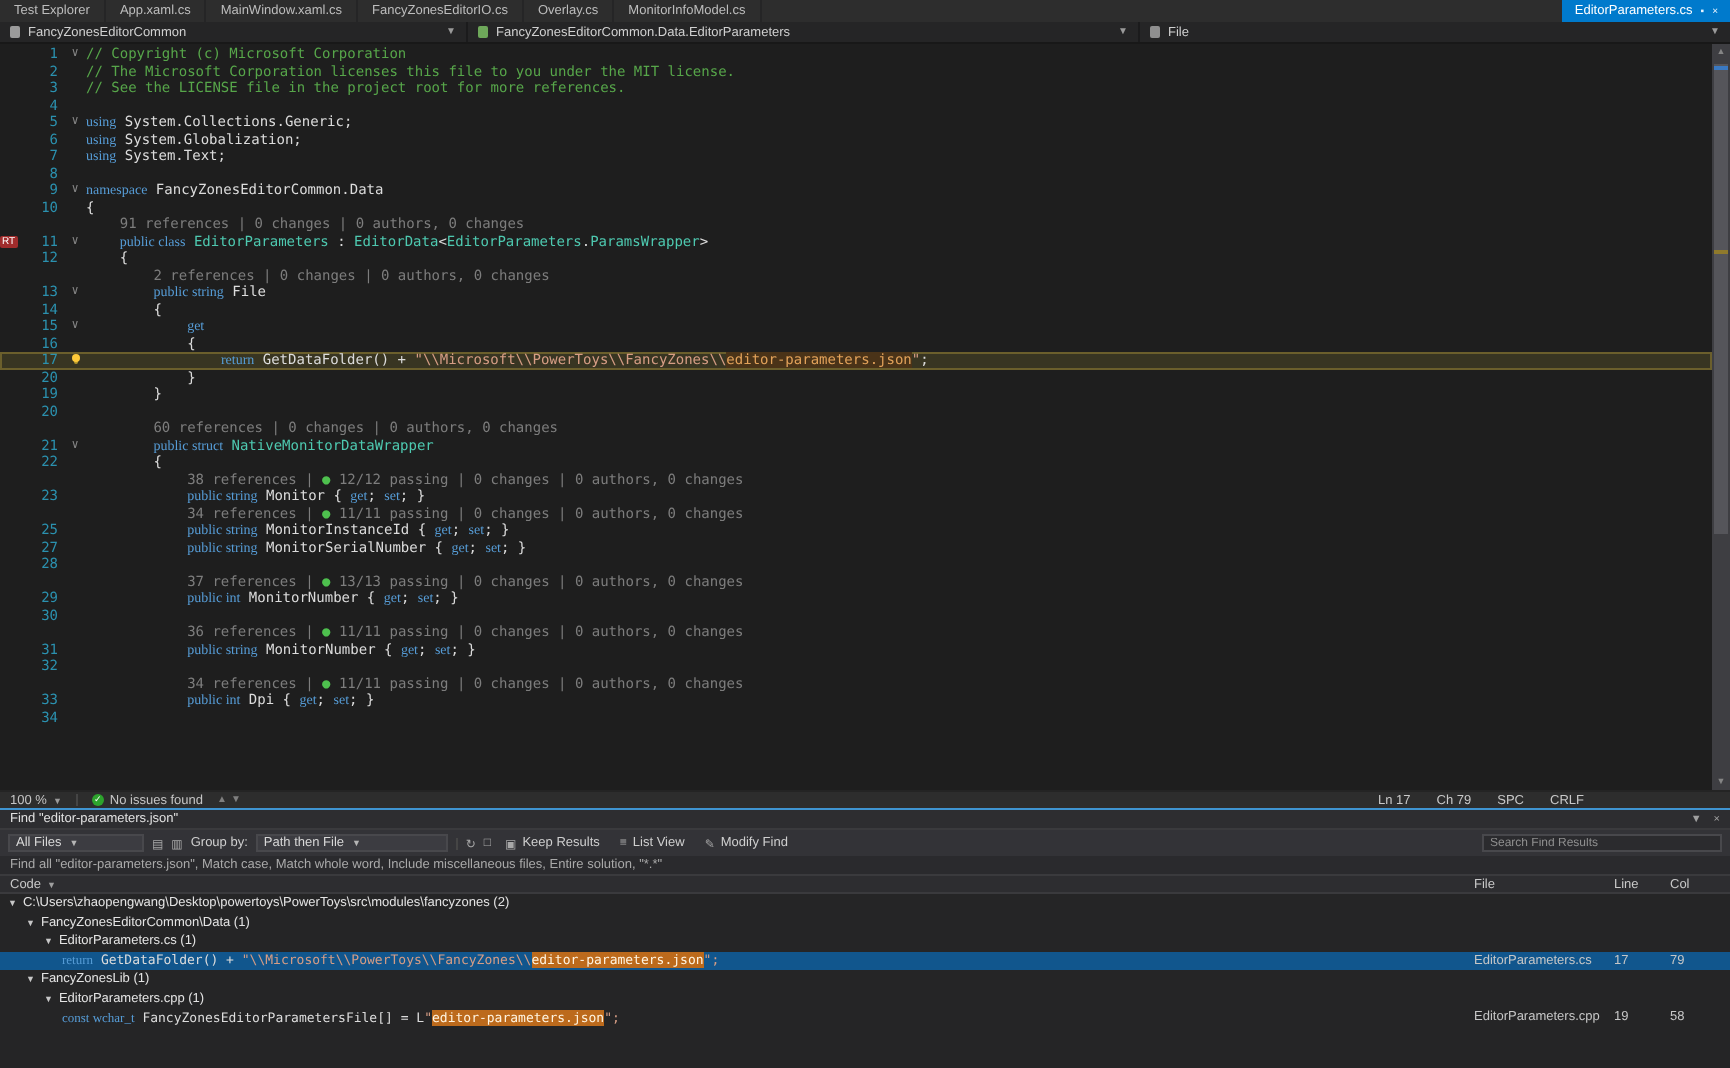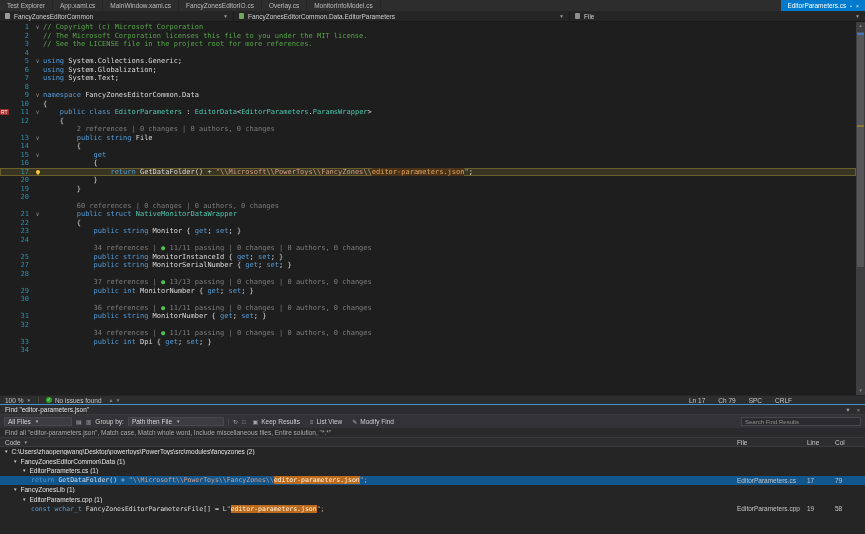--- a/index.html
+++ b/index.html
@@ -36,21 +36,21 @@
           font-family:"DejaVu Sans Mono", monospace; font-size:7px; color:#dcdcdc; }
   .bp   { width:10px; flex:none; position:relative; }
   .num  { width:22px; flex:none; text-align:right; padding-right:3px; color:#2b91af; }
   .fold { width:11px; flex:none; text-align:center; color:#858585; font-size:6px; }
   .ct   { flex:1; overflow:hidden; white-space:pre; }
   .crow.cur { background:#383522; box-shadow:inset 0 0 0 1px #6b5f2c; }
   .badge { position:absolute; left:0; top:1px; background:#a02c2c; color:#fff;
            font:5px "Liberation Sans", sans-serif; padding:0 1px; border-radius:1px; }
   .bulb { display:inline-block; width:4px; height:4px; border-radius:50%;
           background:#fdc939; box-shadow:0 2px 0 -1px #b89a2e; }
-  .tk-c  { color:#57a64a; } .tk-k { color:#569cd6; } .tk-ty { color:#4ec9b0; }
+  .tk-c  { color:#57a64a; } .tk-k { color:#569cd6;font-family:Liberation Serif, serif; } .tk-ty { color:#4ec9b0; }
   .tk-s  { color:#d69d85; } .tk-p { color:#dcdcdc; }
   .tk-cl { color:#7d7d7d; } .tk-dot { color:#4ec04e; }
   .ct .tk-hl { background:#4a3318; color:#e2a25a; }
 
   .vscroll { position:absolute; top:0; right:0; bottom:0; width:9px; background:#3e3e42; }
   .sarrow { position:absolute; left:0; width:9px; height:8px; text-align:center;
             color:#858585; font-size:4.5px; line-height:8px; }
   .sarrow.up { top:0; } .sarrow.dn { bottom:0; }
   .vthumb { position:absolute; left:1px; top:10px; width:7px; height:235px; background:#55555a; }
   .smark  { position:absolute; left:1px; width:7px; height:2px; }
@@ -148,36 +148,37 @@
         <div class="crow"><span class="bp"></span><span class="num">1</span><span class="fold">∨</span><span class="ct"><span class="tk-c">// Copyright (c) Microsoft Corporation</span></span></div>
         <div class="crow"><span class="bp"></span><span class="num">2</span><span class="fold"></span><span class="ct"><span class="tk-c">// The Microsoft Corporation licenses this file to you under the MIT license.</span></span></div>
         <div class="crow"><span class="bp"></span><span class="num">3</span><span class="fold"></span><span class="ct"><span class="tk-c">// See the LICENSE file in the project root for more references.</span></span></div>
         <div class="crow"><span class="bp"></span><span class="num">4</span><span class="fold"></span><span class="ct"></span></div>
         <div class="crow"><span class="bp"></span><span class="num">5</span><span class="fold">∨</span><span class="ct"><span class="tk-k">using</span><span class="tk-p"> System.Collections.Generic;</span></span></div>
         <div class="crow"><span class="bp"></span><span class="num">6</span><span class="fold"></span><span class="ct"><span class="tk-k">using</span><span class="tk-p"> System.Globalization;</span></span></div>
         <div class="crow"><span class="bp"></span><span class="num">7</span><span class="fold"></span><span class="ct"><span class="tk-k">using</span><span class="tk-p"> System.Text;</span></span></div>
         <div class="crow"><span class="bp"></span><span class="num">8</span><span class="fold"></span><span class="ct"></span></div>
         <div class="crow"><span class="bp"></span><span class="num">9</span><span class="fold">∨</span><span class="ct"><span class="tk-k">namespace</span><span class="tk-p"> FancyZonesEditorCommon.Data</span></span></div>
         <div class="crow"><span class="bp"></span><span class="num">10</span><span class="fold"></span><span class="ct"><span class="tk-p">{</span></span></div>
+        <div class="crow"><span class="bp"></span><span class="num"></span><span class="fold"></span><span class="ct"><span class="tk-cl">    91 references | 0 changes | 0 authors, 0 changes</span></span></div>
         <div class="crow"><span class="bp"><span class="badge">RT</span></span><span class="num">11</span><span class="fold">∨</span><span class="ct"><span class="tk-p">    </span><span class="tk-k">public class</span><span class="tk-p"> </span><span class="tk-ty">EditorParameters</span><span class="tk-p"> : </span><span class="tk-ty">EditorData</span><span class="tk-p">&lt;</span><span class="tk-ty">EditorParameters</span><span class="tk-p">.</span><span class="tk-ty">ParamsWrapper</span><span class="tk-p">&gt;</span></span></div>
         <div class="crow"><span class="bp"></span><span class="num">12</span><span class="fold"></span><span class="ct"><span class="tk-p">    {</span></span></div>
         <div class="crow"><span class="bp"></span><span class="num"></span><span class="fold"></span><span class="ct"><span class="tk-cl">        2 references | 0 changes | 0 authors, 0 changes</span></span></div>
         <div class="crow"><span class="bp"></span><span class="num">13</span><span class="fold">∨</span><span class="ct"><span class="tk-p">        </span><span class="tk-k">public string</span><span class="tk-p"> File</span></span></div>
         <div class="crow"><span class="bp"></span><span class="num">14</span><span class="fold"></span><span class="ct"><span class="tk-p">        {</span></span></div>
         <div class="crow"><span class="bp"></span><span class="num">15</span><span class="fold">∨</span><span class="ct"><span class="tk-p">            </span><span class="tk-k">get</span></span></div>
         <div class="crow"><span class="bp"></span><span class="num">16</span><span class="fold"></span><span class="ct"><span class="tk-p">            {</span></span></div>
         <div class="crow cur"><span class="bp"></span><span class="num">17</span><span class="fold"><span class="bulb"></span></span><span class="ct"><span class="tk-p">                </span><span class="tk-k">return</span><span class="tk-p"> GetDataFolder() + </span><span class="tk-s">"\\Microsoft\\PowerToys\\FancyZones\\</span><span class="tk-hl">editor-parameters.json</span><span class="tk-s">"</span><span class="tk-p">;</span></span></div>
         <div class="crow"><span class="bp"></span><span class="num">20</span><span class="fold"></span><span class="ct"><span class="tk-p">            }</span></span></div>
         <div class="crow"><span class="bp"></span><span class="num">19</span><span class="fold"></span><span class="ct"><span class="tk-p">        }</span></span></div>
         <div class="crow"><span class="bp"></span><span class="num">20</span><span class="fold"></span><span class="ct"></span></div>
         <div class="crow"><span class="bp"></span><span class="num"></span><span class="fold"></span><span class="ct"><span class="tk-cl">        60 references | 0 changes | 0 authors, 0 changes</span></span></div>
         <div class="crow"><span class="bp"></span><span class="num">21</span><span class="fold">∨</span><span class="ct"><span class="tk-p">        </span><span class="tk-k">public struct</span><span class="tk-p"> </span><span class="tk-ty">NativeMonitorDataWrapper</span></span></div>
         <div class="crow"><span class="bp"></span><span class="num">22</span><span class="fold"></span><span class="ct"><span class="tk-p">        {</span></span></div>
+        <div class="crow"><span class="bp"></span><span class="num"></span><span class="fold"></span><span class="ct"><span class="tk-cl">            38 references | </span><span class="tk-dot">●</span><span class="tk-cl"> 12/12 passing | 0 changes | 0 authors, 0 changes</span></span></div>
         <div class="crow"><span class="bp"></span><span class="num">23</span><span class="fold"></span><span class="ct"><span class="tk-p">            </span><span class="tk-k">public string</span><span class="tk-p"> Monitor { </span><span class="tk-k">get</span><span class="tk-p">; </span><span class="tk-k">set</span><span class="tk-p">; }</span></span></div>
-        <div class="crow"><span class="bp"></span><span class="num">24</span><span class="fold"></span><span class="ct"></span></div>
         <div class="crow"><span class="bp"></span><span class="num"></span><span class="fold"></span><span class="ct"><span class="tk-cl">            34 references | </span><span class="tk-dot">●</span><span class="tk-cl"> 11/11 passing | 0 changes | 0 authors, 0 changes</span></span></div>
         <div class="crow"><span class="bp"></span><span class="num">25</span><span class="fold"></span><span class="ct"><span class="tk-p">            </span><span class="tk-k">public string</span><span class="tk-p"> MonitorInstanceId { </span><span class="tk-k">get</span><span class="tk-p">; </span><span class="tk-k">set</span><span class="tk-p">; }</span></span></div>
         <div class="crow"><span class="bp"></span><span class="num">27</span><span class="fold"></span><span class="ct"><span class="tk-p">            </span><span class="tk-k">public string</span><span class="tk-p"> MonitorSerialNumber { </span><span class="tk-k">get</span><span class="tk-p">; </span><span class="tk-k">set</span><span class="tk-p">; }</span></span></div>
         <div class="crow"><span class="bp"></span><span class="num">28</span><span class="fold"></span><span class="ct"></span></div>
         <div class="crow"><span class="bp"></span><span class="num"></span><span class="fold"></span><span class="ct"><span class="tk-cl">            37 references | </span><span class="tk-dot">●</span><span class="tk-cl"> 13/13 passing | 0 changes | 0 authors, 0 changes</span></span></div>
         <div class="crow"><span class="bp"></span><span class="num">29</span><span class="fold"></span><span class="ct"><span class="tk-p">            </span><span class="tk-k">public int</span><span class="tk-p"> MonitorNumber { </span><span class="tk-k">get</span><span class="tk-p">; </span><span class="tk-k">set</span><span class="tk-p">; }</span></span></div>
         <div class="crow"><span class="bp"></span><span class="num">30</span><span class="fold"></span><span class="ct"></span></div>
         <div class="crow"><span class="bp"></span><span class="num"></span><span class="fold"></span><span class="ct"><span class="tk-cl">            36 references | </span><span class="tk-dot">●</span><span class="tk-cl"> 11/11 passing | 0 changes | 0 authors, 0 changes</span></span></div>
         <div class="crow"><span class="bp"></span><span class="num">31</span><span class="fold"></span><span class="ct"><span class="tk-p">            </span><span class="tk-k">public string</span><span class="tk-p"> MonitorNumber { </span><span class="tk-k">get</span><span class="tk-p">; </span><span class="tk-k">set</span><span class="tk-p">; }</span></span></div>
         <div class="crow"><span class="bp"></span><span class="num">32</span><span class="fold"></span><span class="ct"></span></div>

